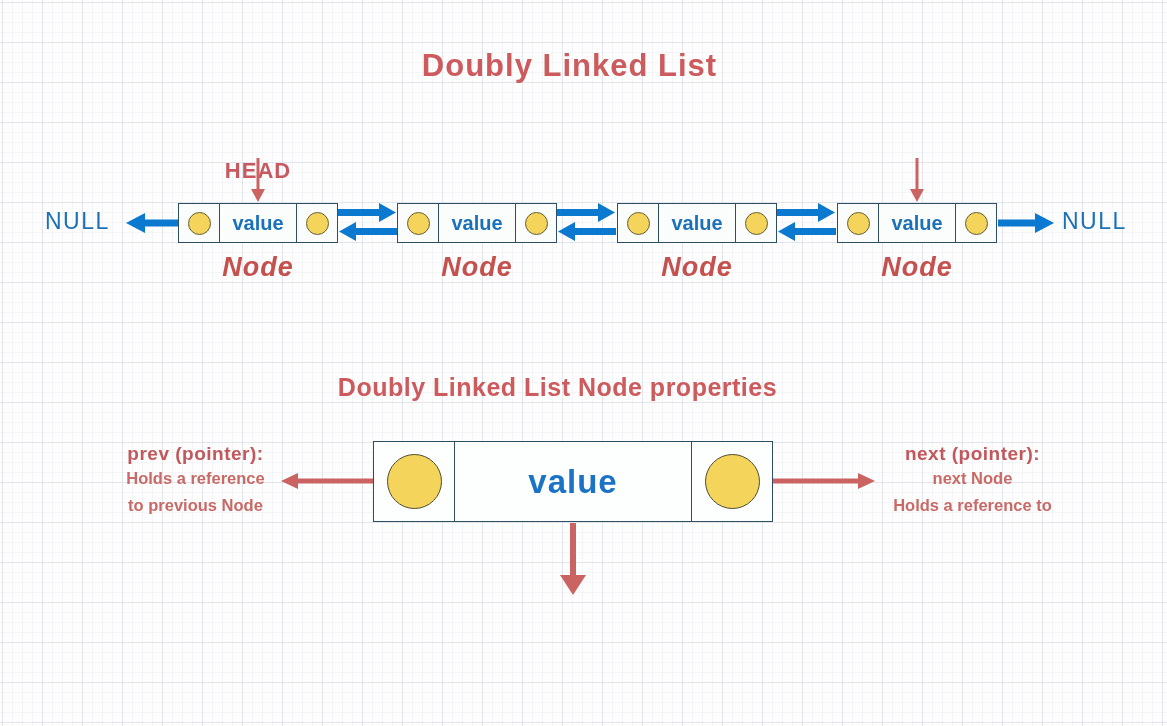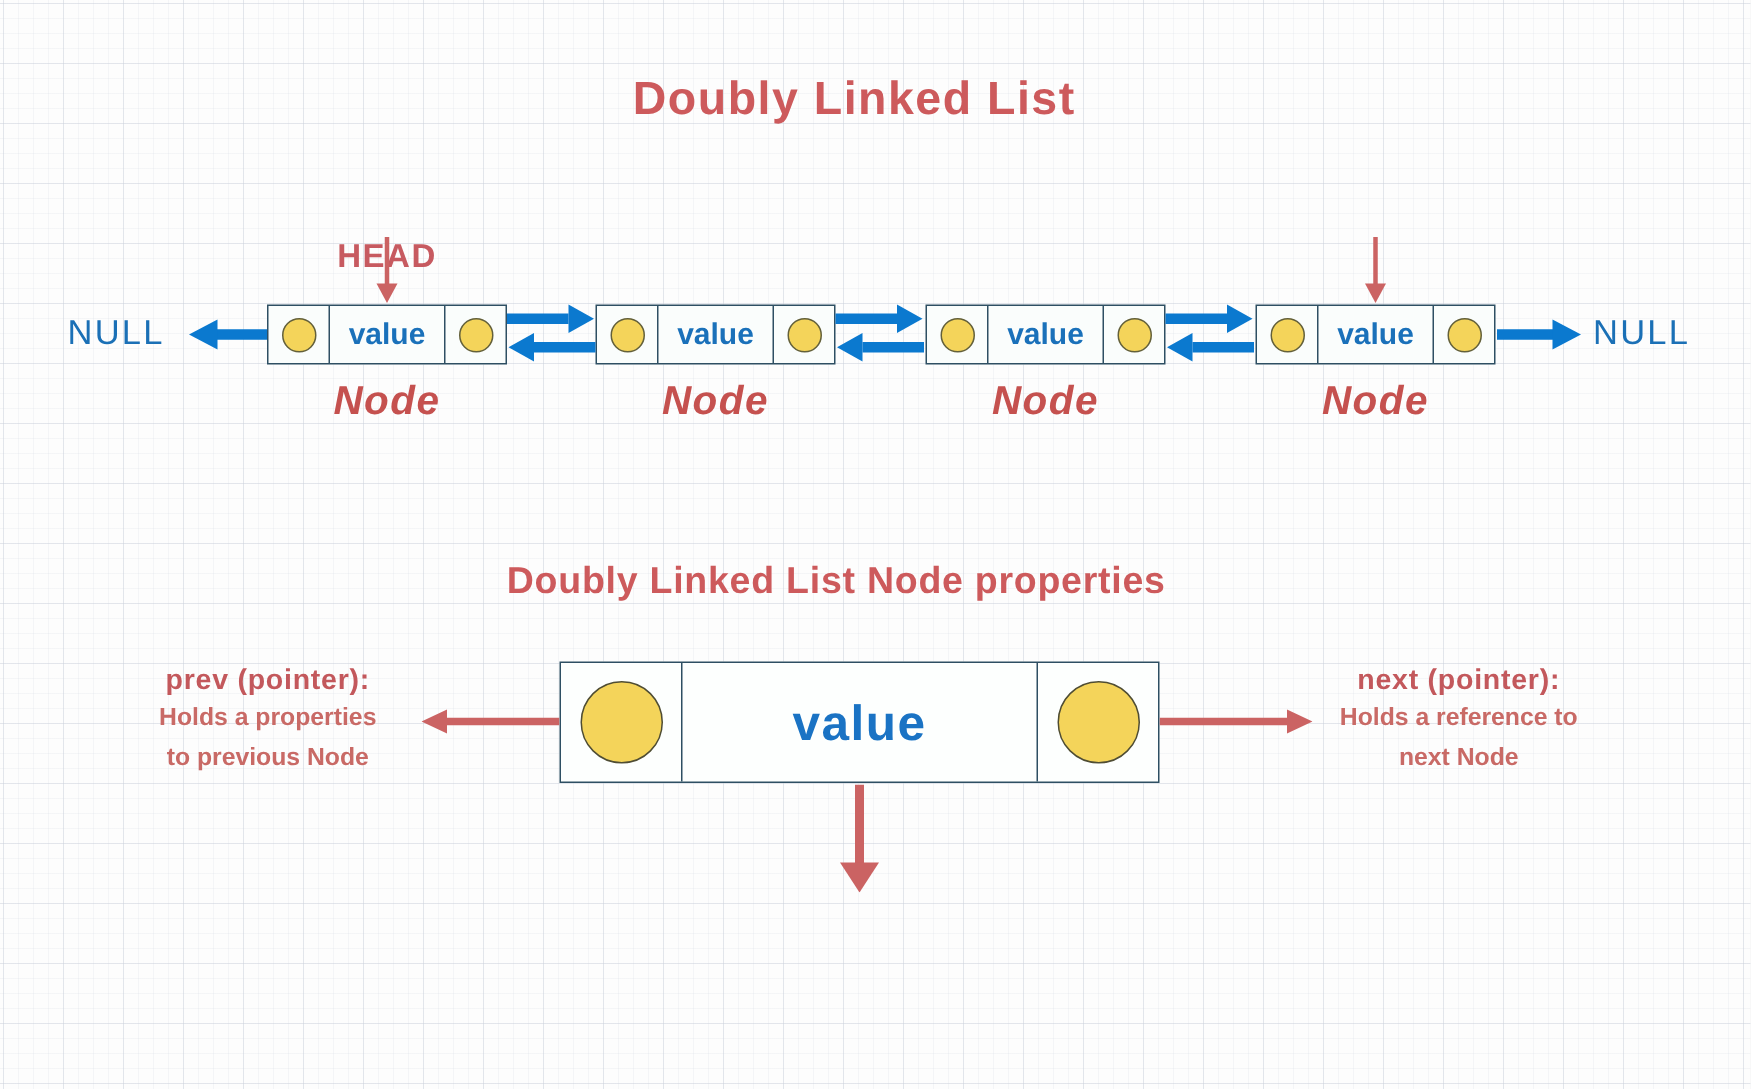--- a/index.html
+++ b/index.html
@@ -58,21 +58,21 @@
   .big-node .cell.val { flex:1; border-left:1px solid #2e4f63; border-right:1px solid #2e4f63;
     font-size:33px; font-weight:bold; color:#1a73c4; letter-spacing:1px; }
   .big-dot {
     width:55px; height:55px; border-radius:50%;
     background:#f4d45a; border:1.5px solid #4f4d33; display:block;
   }
   
   .ann { text-align:center; color:#c66161; font-weight:bold; }
   .ann .h { font-size:19px; color:#c3585c; letter-spacing:0.5px; }
   .ann .l { font-size:16.5px; line-height:27px; color:#c96a66; }
-  .ann-prev { top:443px; left:76px;  width:205px; }
+  .ann-prev { top:443px; left:93px;  width:205px; }
   .ann-next { top:443px; left:870px; width:205px; }
   .ann-value{ top:600px; left:470px; width:206px; }
   .ann-value .h { font-size:21px; }
   svg { display:block; }
 </style>
 </head>
 <body>
 
 <div class="canvas">
 
@@ -171,32 +171,32 @@
         <span class="big-dot"></span>
       </div>
     <div class="cell val">value</div>
     <div class="cell ptr">
         <span class="big-dot"></span>
       </div>
   </div>
 
   <div class="abs ann ann-prev">
     <div class="h">prev (pointer):</div>
-    <div class="l">Holds a properties</div>
+    <div class="l">Holds a reference</div>
     <div class="l">to previous Node</div>
   </div>
   <svg class="abs" style="left:281px; top:472px;" width="92" height="18" viewBox="0 0 92 18">
     <rect x="15" y="6.5" width="77" height="5" fill="#cb6363"></rect>
     <polygon points="17,1 17,17 0,9" fill="#cb6363"></polygon>
   </svg>
 
   <div class="abs ann ann-next">
     <div class="h">next (pointer):</div>
+    <div class="l">next Node</div>
     <div class="l">Holds a reference to</div>
-    <div class="l">next Node</div>
   </div>
   <svg class="abs" style="left:773px; top:472px;" width="102" height="18" viewBox="0 0 102 18">
     <rect x="0" y="6.5" width="85" height="5" fill="#cb6363"></rect>
     <polygon points="85,1 85,17 102,9" fill="#cb6363"></polygon>
   </svg>
 
   <svg class="abs" style="left:559px; top:523px;" width="28" height="72" viewBox="0 0 28 72">
     <rect x="11" y="0" width="6" height="54" fill="#cb6363"></rect>
     <polygon points="1,52 27,52 14,72" fill="#cb6363"></polygon>
   </svg>

